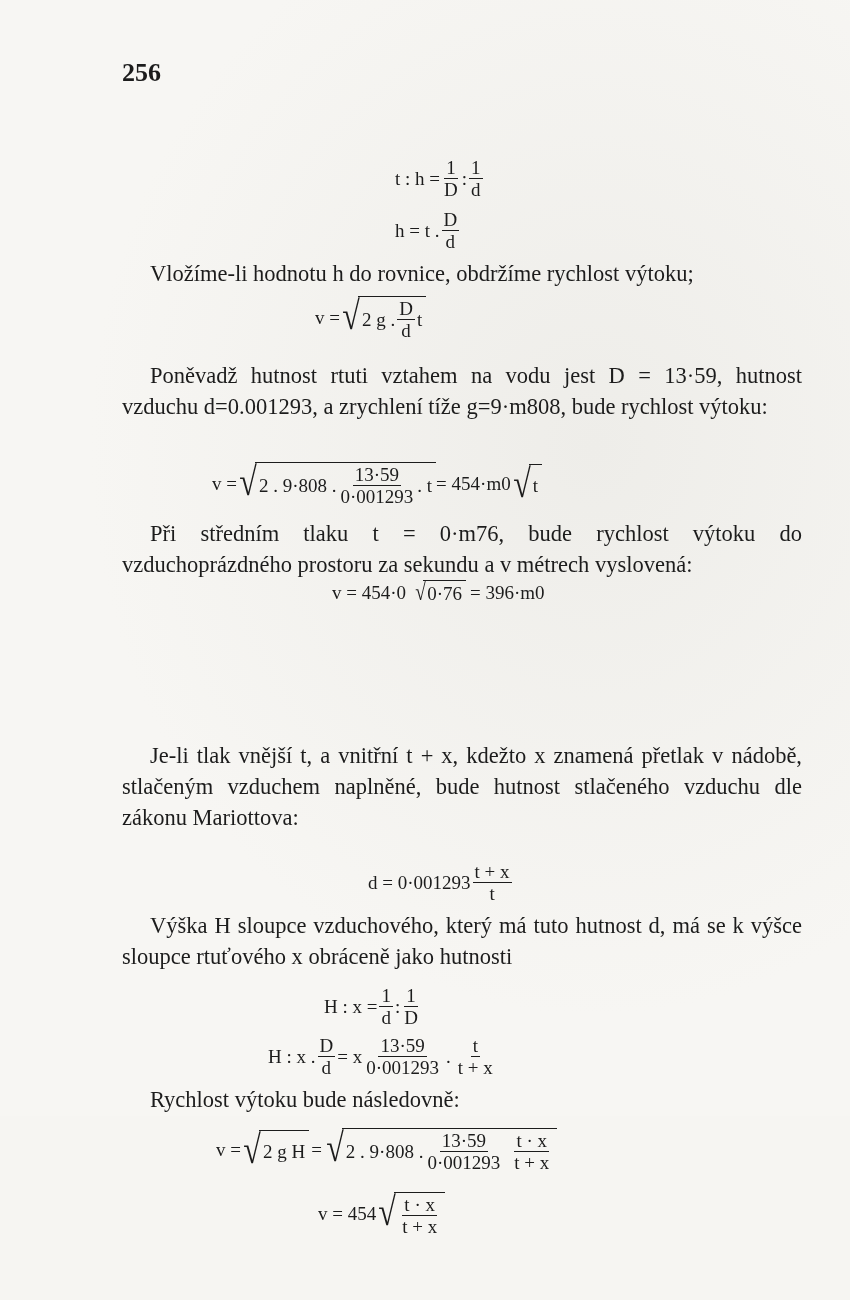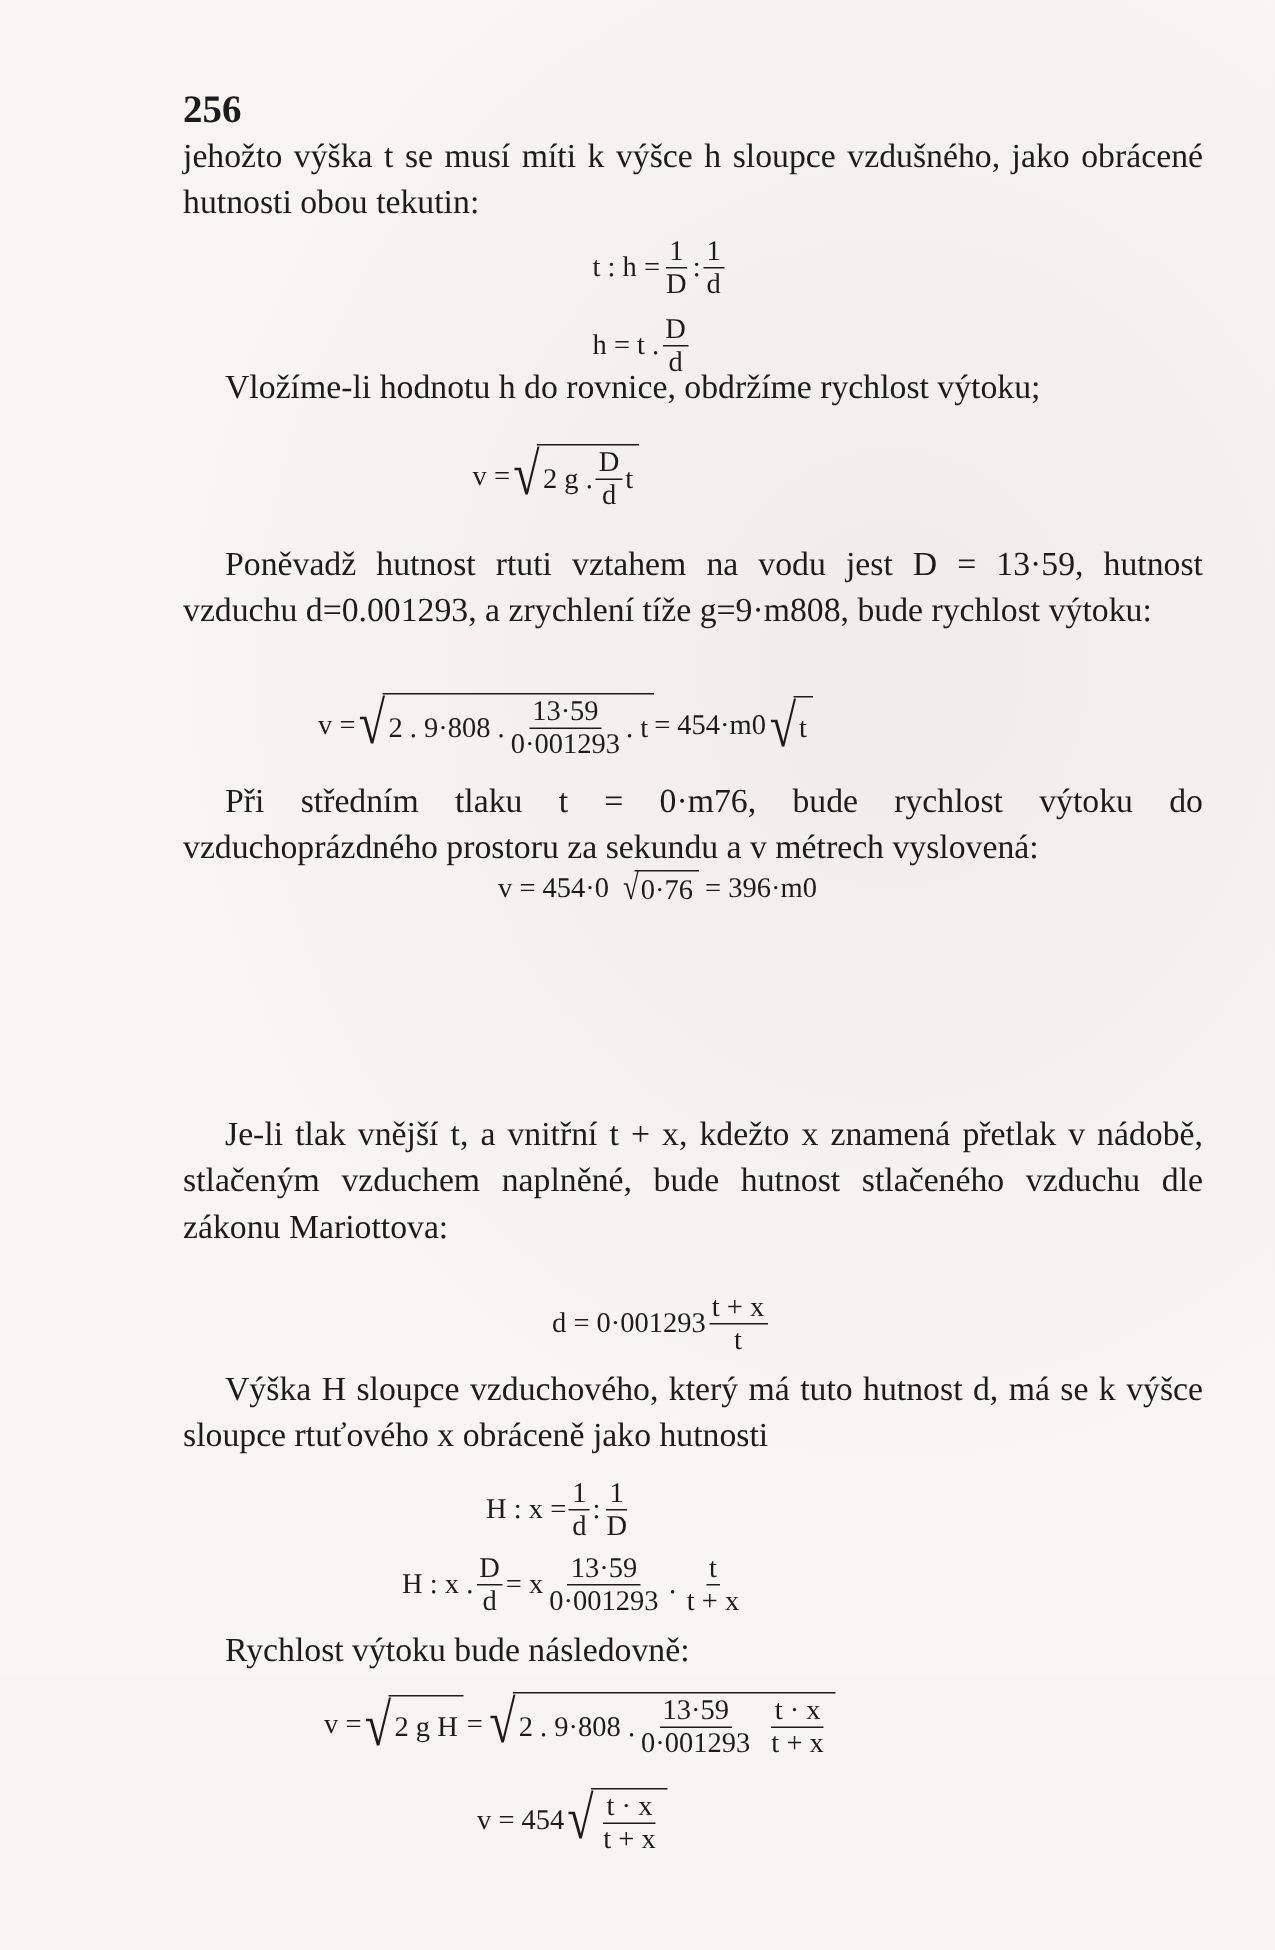--- a/index.html
+++ b/index.html
@@ -22,21 +22,20 @@
   .sqrt { display:inline-flex; align-items:stretch; }
   .sqrt .rad { font-size:40px; line-height:1; transform:scaleX(0.8); margin-right:-4px; }
   .sqrt .under { border-top:1.5px solid #1c1c1c; padding:2px 4px 0; display:inline-flex; align-items:center; }
 </style>
 </head>
 <body>
 
 <div class="page">
   <div class="pagenum">256</div>
 
-  <div class="p" style="top:88px">jehožto výška t se musí míti k výšce h sloupce vzdušného, jako obrácené hutnosti obou tekutin:</div>
 
   <div class="eq" style="left:395px; top:158px">
     <span>t : h =</span>
     <span class="frac">
         <span class="num">1</span>
         <span class="den">D</span>
       </span>
     <span>:</span>
     <span class="frac">
         <span class="num">1</span>
@@ -45,21 +44,21 @@
   </div>
 
   <div class="eq" style="left:395px; top:210px">
     <span>h = t .</span>
     <span class="frac">
         <span class="num">D</span>
         <span class="den">d</span>
       </span>
   </div>
 
-  <div class="p indent" style="top:242px">Vložíme-li hodnotu h do rovnice, obdržíme rychlost výtoku;</div>
+  <div class="p indent" style="top:258px">Vložíme-li hodnotu h do rovnice, obdržíme rychlost výtoku;</div>
 
   <div class="eq" style="left:315px; top:296px">
     <span>v =</span>
     <span class="sqrt">
         <span class="rad">√</span>
         <span class="under">
       <span>2 g .</span>
       <span class="frac">
             <span class="num">D</span>
             <span class="den">d</span>

